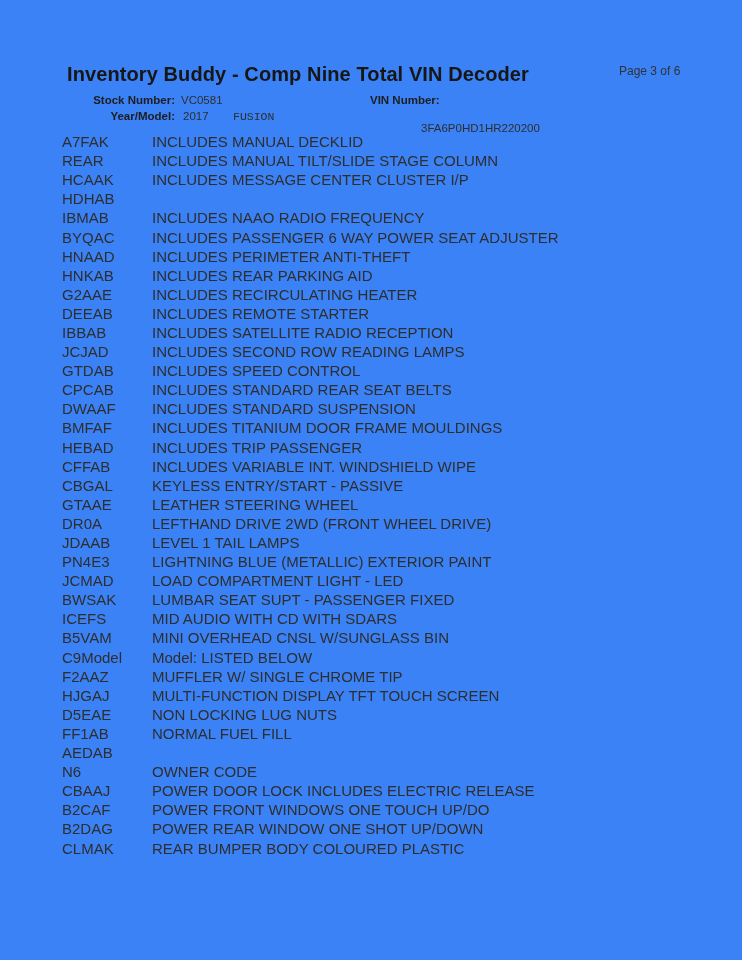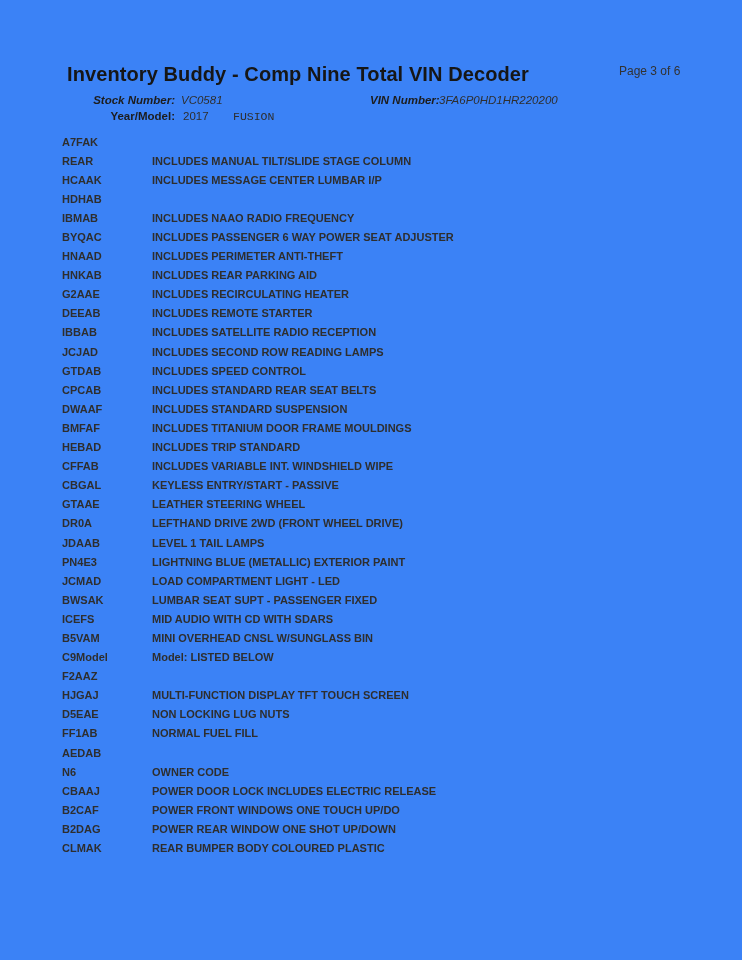--- a/index.html
+++ b/index.html
@@ -35,57 +35,56 @@
     white-space: nowrap;
     margin-left: 12px;
   }
   .meta-line {
     position: absolute;
     left: 0;
     width: 742px;
     height: 14px;
     font-size: 11.5px;
   }
-  .meta-line-1 { top: 94px; font-style: italic; }
+  .meta-line-1 { top: 94px; }
   .meta-line-2 { top: 110px; }
   .meta-label {
     position: absolute;
     font-weight: bold;
     color: #1d1d1d;
     white-space: nowrap;
   }
   .meta-label.right-col {
     left: 0;
     width: 175px;
     text-align: right;
   }
   .meta-value {
     position: absolute;
     color: #2e2e2e;
     white-space: nowrap;
   }
   .stock-value { left: 181px; }
   .vin-label   { left: 370px; }
-  .vin-value   { left: 439px; }
+  .vin-value   { left: 421px; margin-top: 28px; }
   .year-value  { left: 183px; }
   .model-value { left: 233px; font-family: Liberation Mono, monospace; }
   .options-list {
     position: absolute;
     left: 62px;
     top: 132px;
     width: 640px;
   }
   .row {
     display: flex;
     align-items: center;
     height: 19.1px;
-    font-size: 11px;
+    font-size: 15px;
     color: #2e2e2e;
     white-space: nowrap;
-    font-weight: bold;
   }
   .code {
     width: 90px;
     flex: 0 0 90px;
   }
   .desc {
     flex: 1 1 auto;
   }
 </style>
 </head>
@@ -106,28 +105,29 @@
 
   <div class="meta-line meta-line-2">
     <span class="meta-label right-col">Year/Model:</span>
     <span class="meta-value year-value">2017</span>
     <span class="meta-value model-value">FUSION</span>
   </div>
 
   <div class="options-list">
       <div class="row">
         <span class="code">A7FAK</span>
+        <span class="desc">INCLUDES MANUAL DECKLID</span>
       </div>
       <div class="row">
         <span class="code">REAR</span>
         <span class="desc">INCLUDES MANUAL TILT/SLIDE STAGE COLUMN</span>
       </div>
       <div class="row">
         <span class="code">HCAAK</span>
-        <span class="desc">INCLUDES MESSAGE CENTER LUMBAR I/P</span>
+        <span class="desc">INCLUDES MESSAGE CENTER CLUSTER I/P</span>
       </div>
       <div class="row">
         <span class="code">HDHAB</span>
       </div>
       <div class="row">
         <span class="code">IBMAB</span>
         <span class="desc">INCLUDES NAAO RADIO FREQUENCY</span>
       </div>
       <div class="row">
         <span class="code">BYQAC</span>
@@ -168,21 +168,21 @@
       <div class="row">
         <span class="code">DWAAF</span>
         <span class="desc">INCLUDES STANDARD SUSPENSION</span>
       </div>
       <div class="row">
         <span class="code">BMFAF</span>
         <span class="desc">INCLUDES TITANIUM DOOR FRAME MOULDINGS</span>
       </div>
       <div class="row">
         <span class="code">HEBAD</span>
-        <span class="desc">INCLUDES TRIP STANDARD</span>
+        <span class="desc">INCLUDES TRIP PASSENGER</span>
       </div>
       <div class="row">
         <span class="code">CFFAB</span>
         <span class="desc">INCLUDES VARIABLE INT. WINDSHIELD WIPE</span>
       </div>
       <div class="row">
         <span class="code">CBGAL</span>
         <span class="desc">KEYLESS ENTRY/START - PASSIVE</span>
       </div>
       <div class="row">
@@ -216,20 +216,21 @@
       <div class="row">
         <span class="code">B5VAM</span>
         <span class="desc">MINI OVERHEAD CNSL W/SUNGLASS BIN</span>
       </div>
       <div class="row">
         <span class="code">C9Model</span>
         <span class="desc">Model: LISTED BELOW</span>
       </div>
       <div class="row">
         <span class="code">F2AAZ</span>
+        <span class="desc">MUFFLER W/ SINGLE CHROME TIP</span>
       </div>
       <div class="row">
         <span class="code">HJGAJ</span>
         <span class="desc">MULTI-FUNCTION DISPLAY TFT TOUCH SCREEN</span>
       </div>
       <div class="row">
         <span class="code">D5EAE</span>
         <span class="desc">NON LOCKING LUG NUTS</span>
       </div>
       <div class="row">

